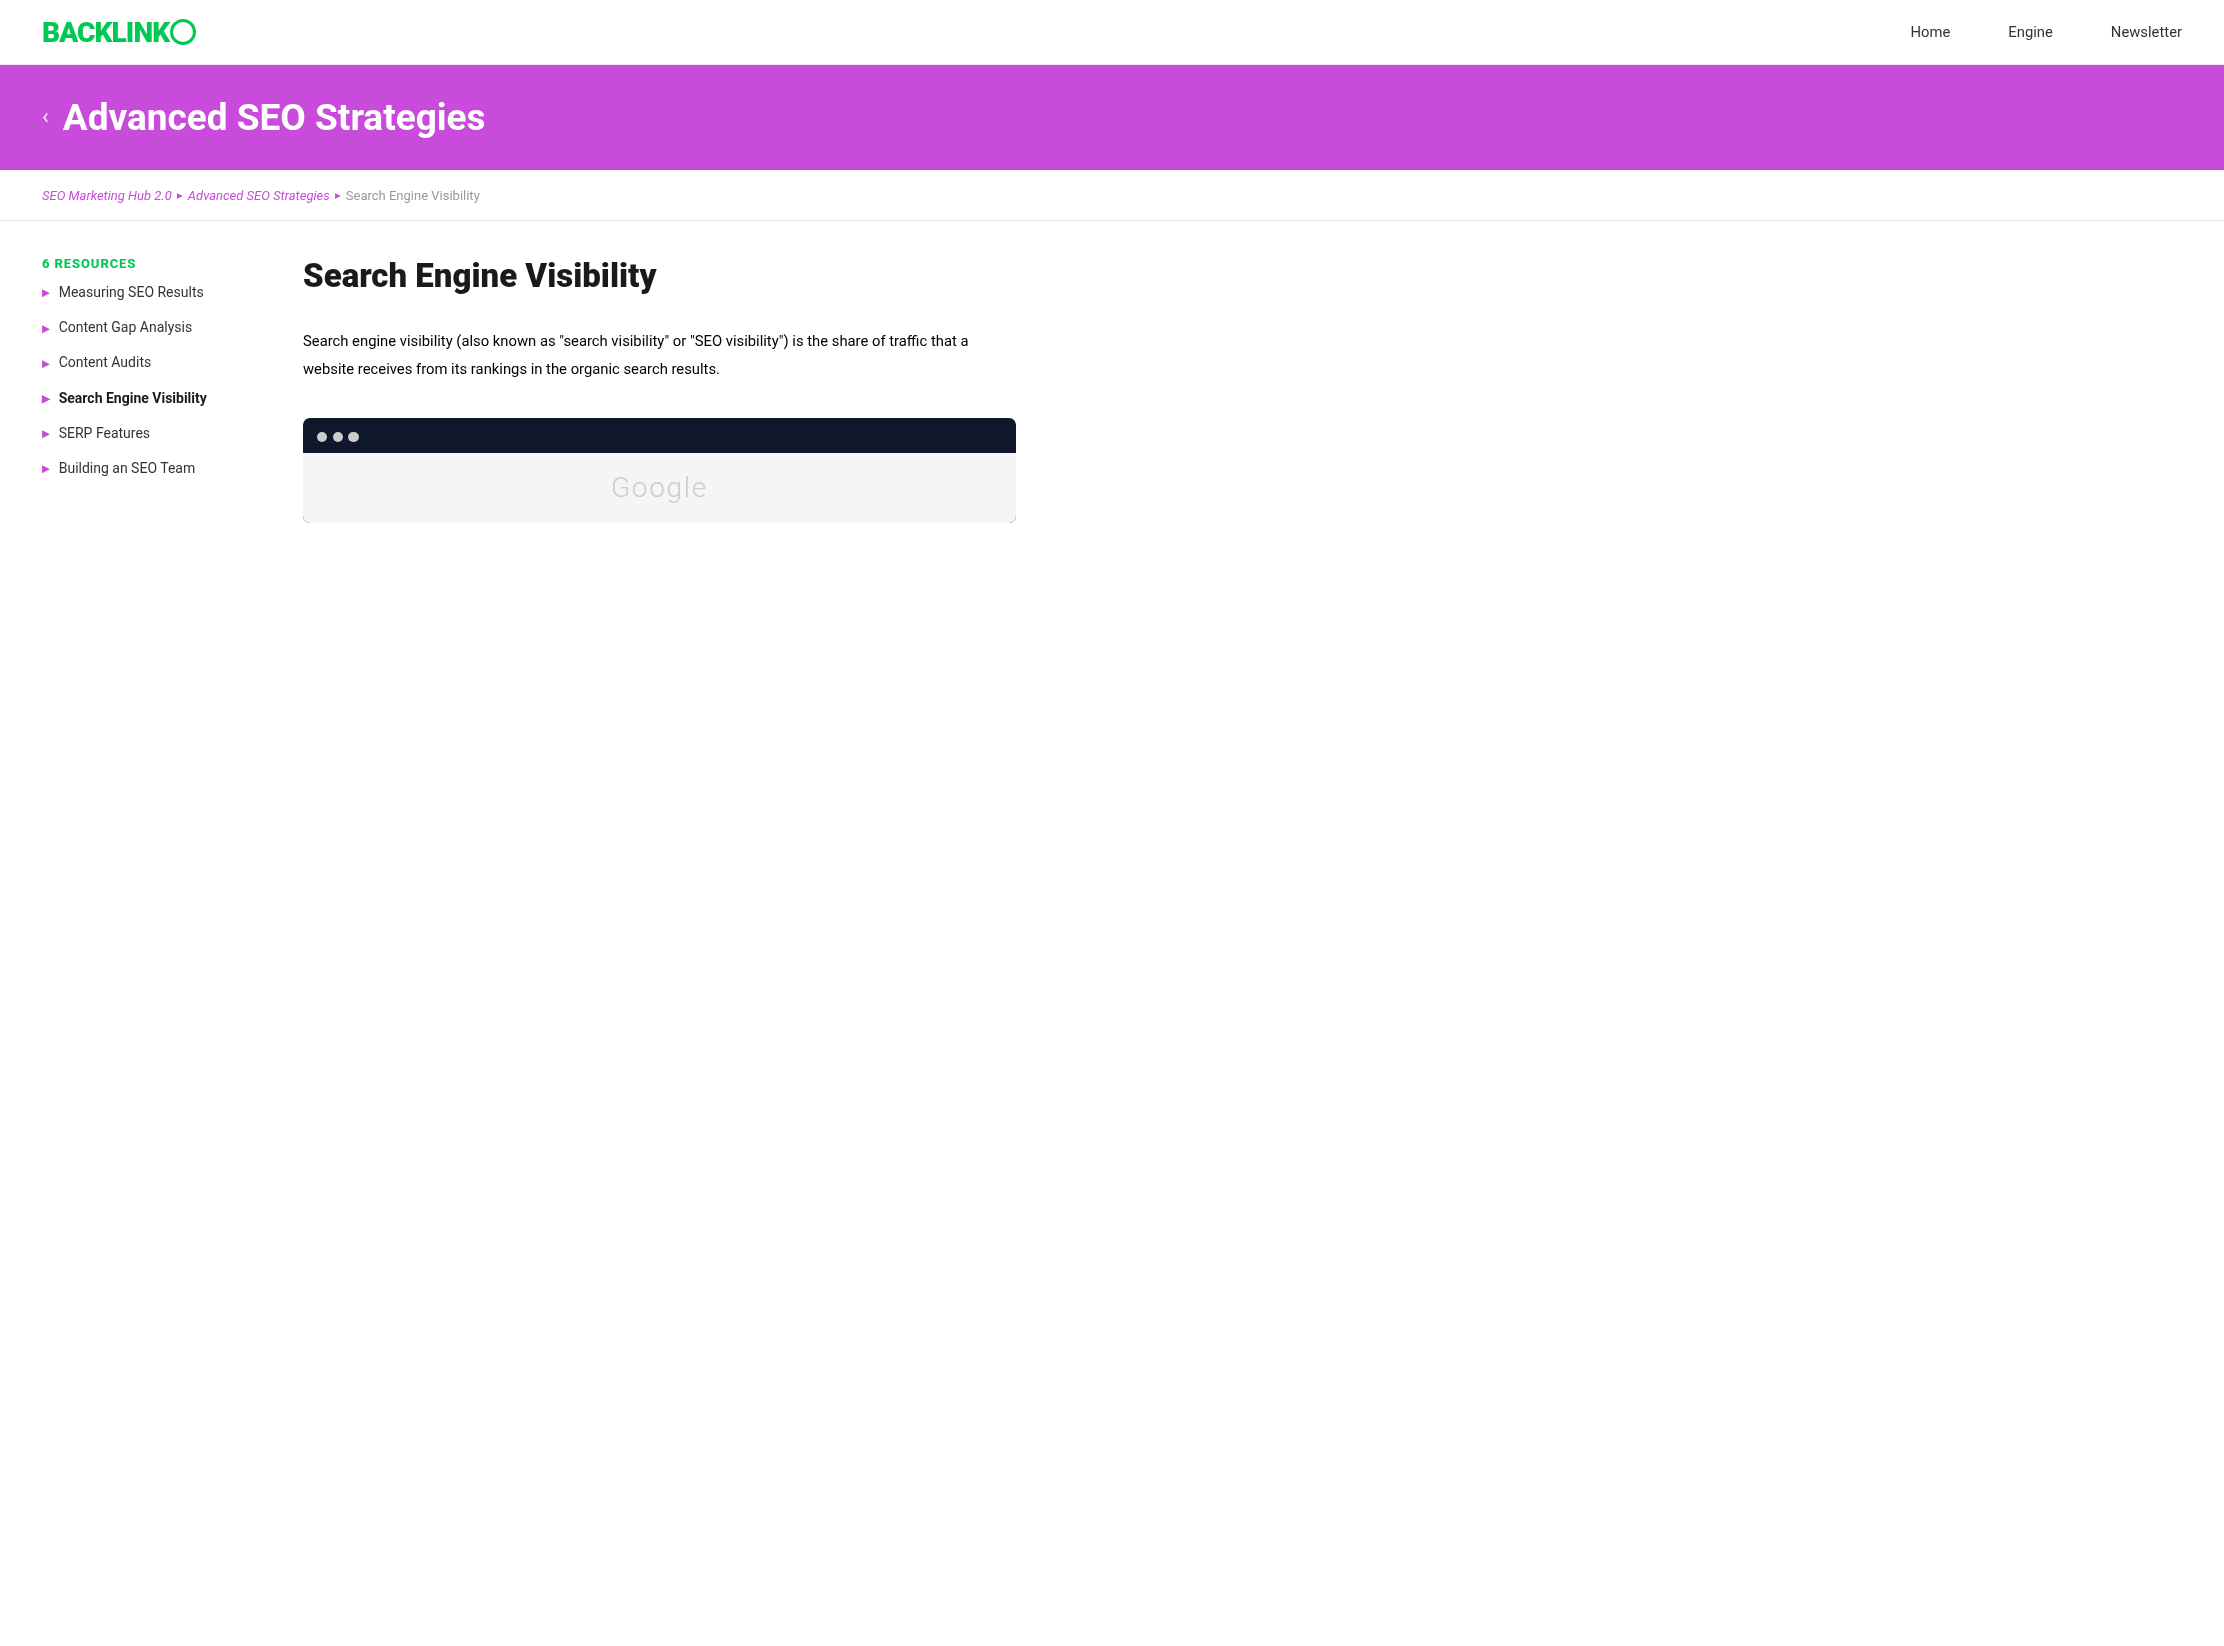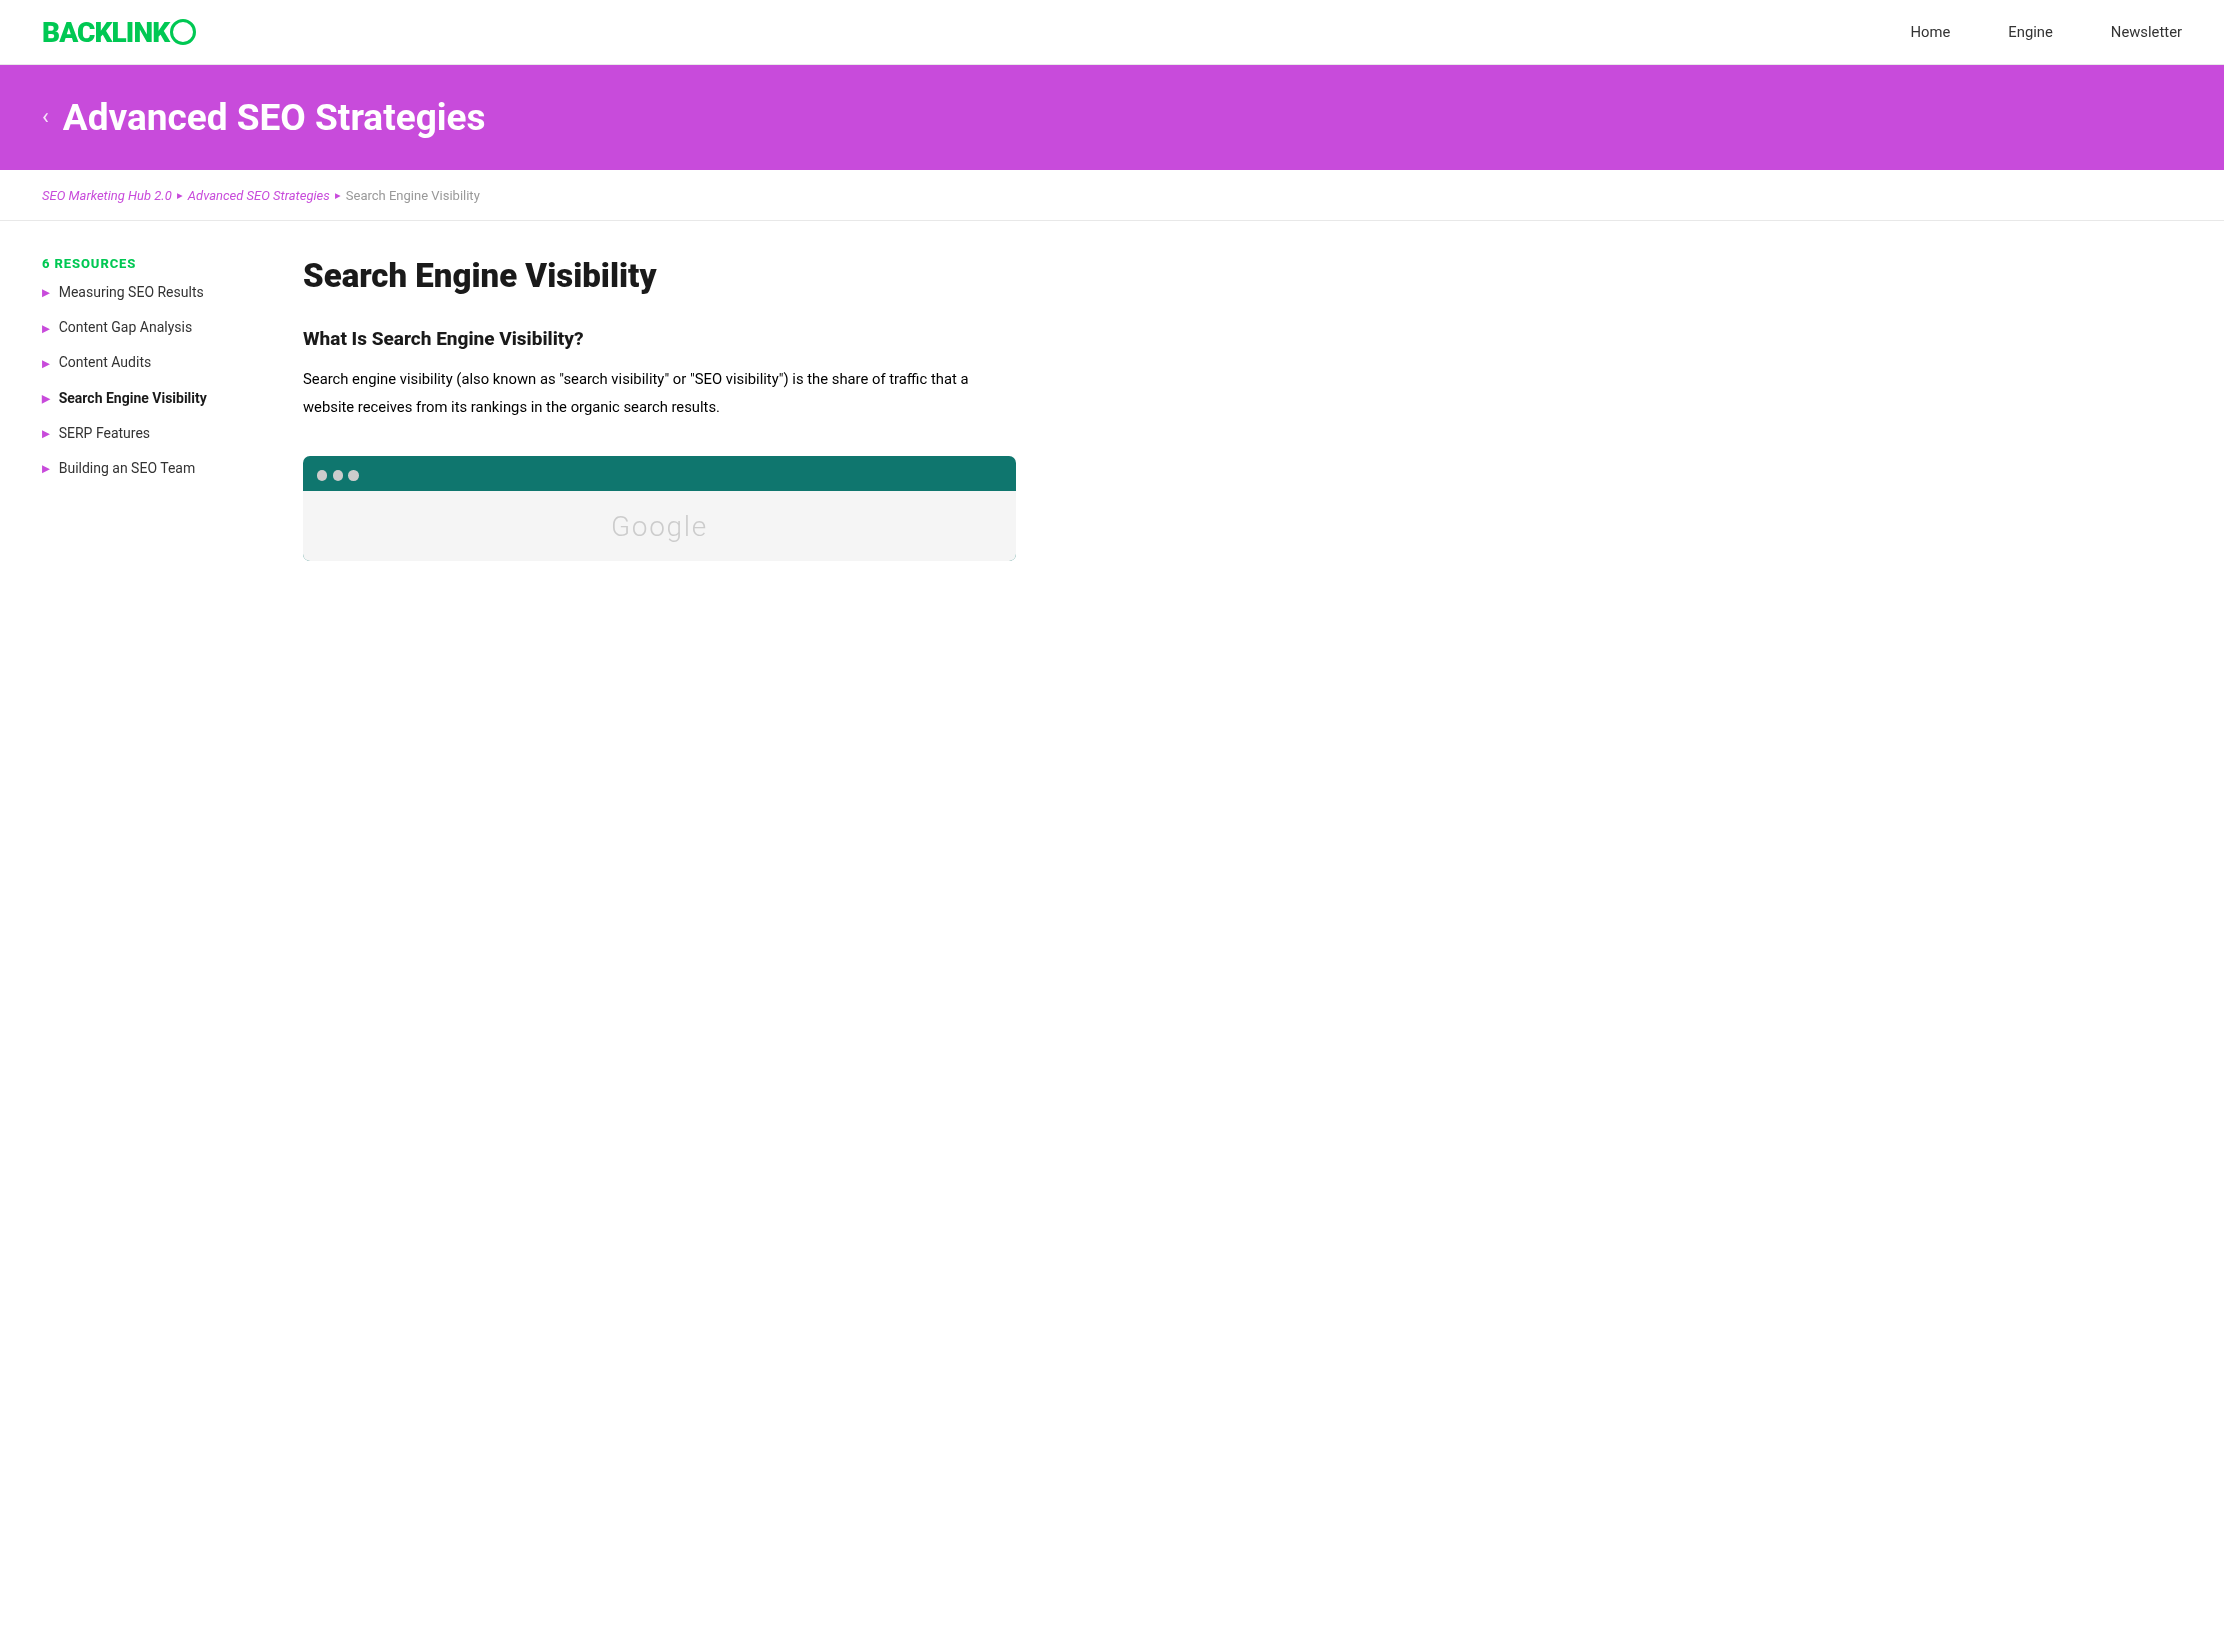--- a/index.html
+++ b/index.html
@@ -186,21 +186,21 @@
 
     .article-paragraph {
       font-size: 14.8px;
       line-height: 1.9;
       color: #000000;
       margin-bottom: 21px;
     }
 
     
     .browser-mockup {
-      background: #0f766e;
+      background: #0f172a;
       border-radius: 7px;
       padding: 14px 0 0 0;
       margin-top: 35px;
       min-height: 104px;
       overflow: hidden;
     }
 
     .browser-dots {
       display: flex;
       gap: 5.2px;
@@ -292,21 +292,20 @@
         <span class="sidebar-arrow">▶</span>
         <span class="sidebar-item-text">Building an SEO Team</span>
       </li>
 
     </ul>
   </aside>
 
   <article class="article-content">
     <h1 class="article-title">Search Engine Visibility</h1>
 
-    <h2 class="article-section-title">What Is Search Engine Visibility?</h2>
 
     <p class="article-paragraph">Search engine visibility (also known as "search visibility" or "SEO visibility") is the share of traffic that a website receives from its rankings in the organic search results.</p>
 
 
     <div class="browser-mockup">
       <div class="browser-dots">
         <div class="browser-dot"></div>
         <div class="browser-dot"></div>
         <div class="browser-dot"></div>
       </div>

